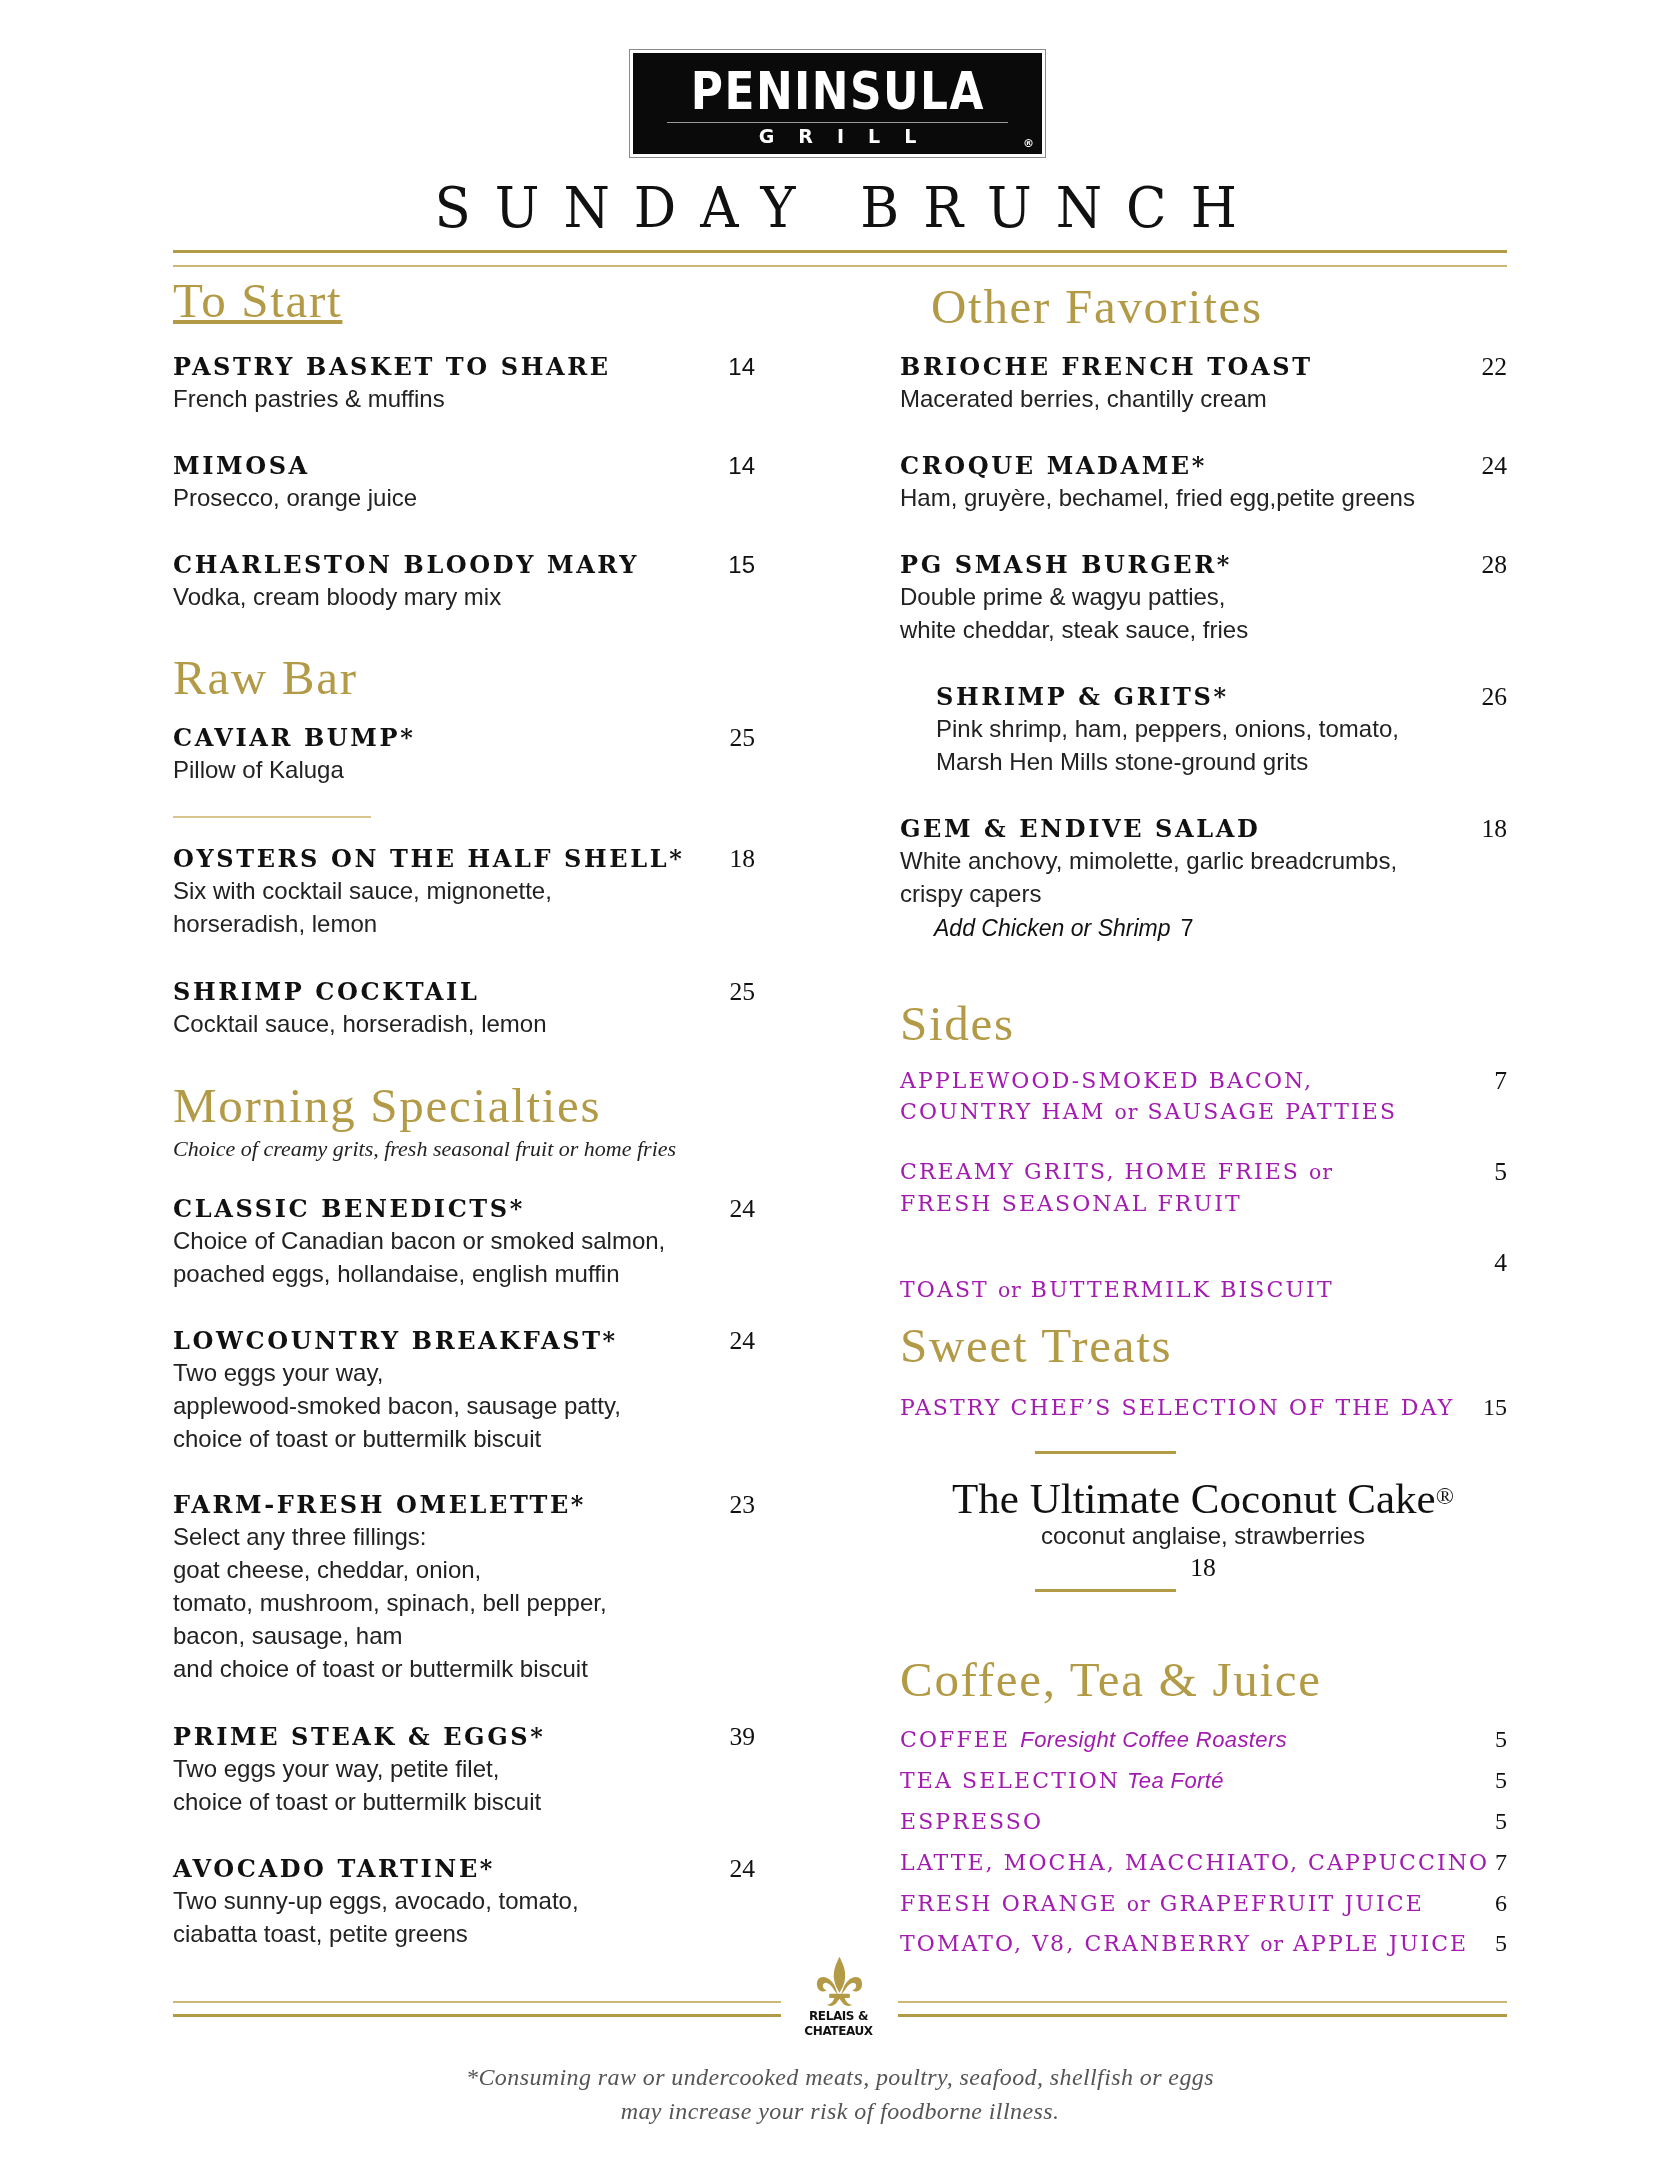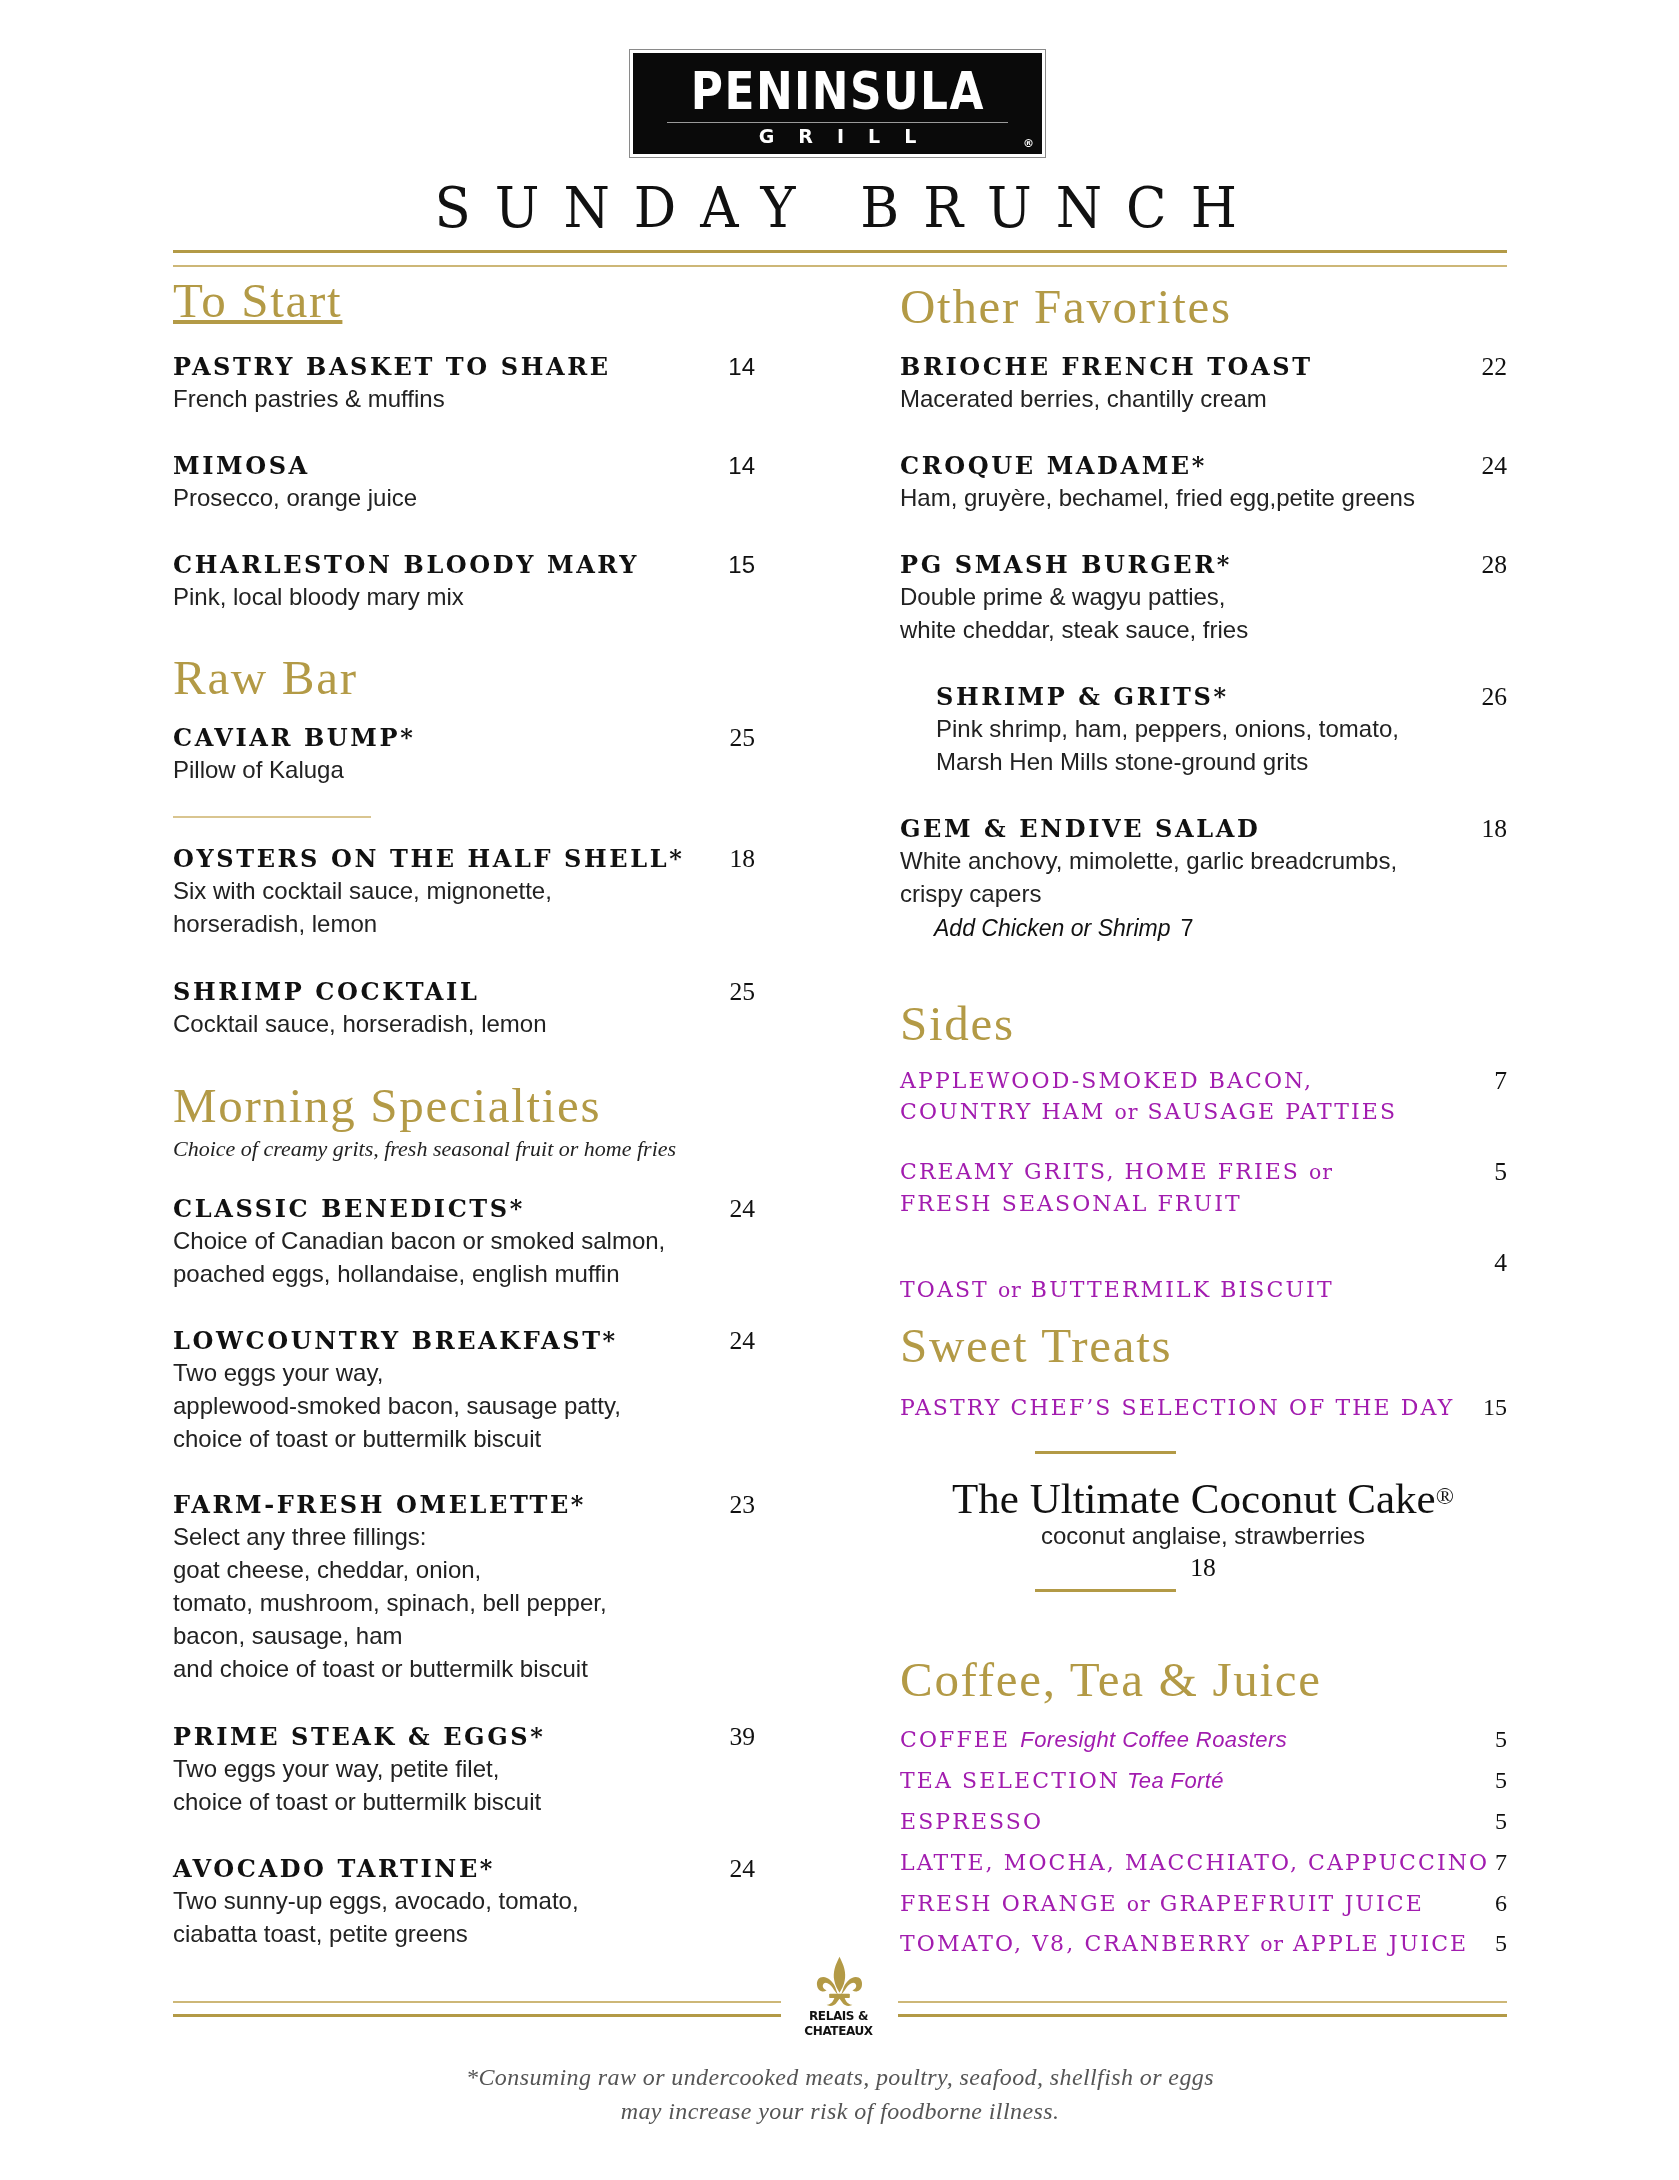--- a/index.html
+++ b/index.html
@@ -74,21 +74,21 @@
 <div class="price price-sans" style="left:687px; top:351px;">14</div>
 
 <div class="item" style="left:173px; top:450px;">
   <div class="name">MIMOSA</div>
   <div class="desc">Prosecco, orange juice</div>
 </div>
 <div class="price price-sans" style="left:687px; top:450px;">14</div>
 
 <div class="item" style="left:173px; top:549px;">
   <div class="name">CHARLESTON BLOODY MARY</div>
-  <div class="desc">Pink, local bloody mary mix</div>
+  <div class="desc">Vodka, cream bloody mary mix</div>
 </div>
 <div class="price price-sans" style="left:687px; top:549px;">15</div>
 
 <div class="sec" style="left:173px; top:652px;">Raw Bar</div>
 
 <div class="item" style="left:173px; top:722px;">
   <div class="name">CAVIAR BUMP*</div>
   <div class="desc">Pillow of Kaluga</div>
 </div>
 <div class="price" style="left:687px; top:722px;">25</div>
@@ -143,21 +143,21 @@
 </div>
 <div class="price" style="left:687px; top:1721px;">39</div>
 
 <div class="item" style="left:173px; top:1853px;">
   <div class="name">AVOCADO TARTINE*</div>
   <div class="desc">Two sunny-up eggs, avocado, tomato,</div>
   <div class="desc">ciabatta toast, petite greens</div>
 </div>
 <div class="price" style="left:687px; top:1853px;">24</div>
 
-<div class="sec" style="left:900px; top:281px;font-family:Liberation Serif, serif;">Other Favorites</div>
+<div class="sec" style="left:931px; top:281px;font-family:Liberation Serif, serif;">Other Favorites</div>
 
 <div class="item" style="left:900px; top:351px;">
   <div class="name">BRIOCHE FRENCH TOAST</div>
   <div class="desc">Macerated berries, chantilly cream</div>
 </div>
 <div class="price" style="left:1439px; top:351px;">22</div>
 
 <div class="item" style="left:900px; top:450px;">
   <div class="name">CROQUE MADAME*</div>
   <div class="desc">Ham, gruyère, bechamel, fried egg,petite greens</div>

